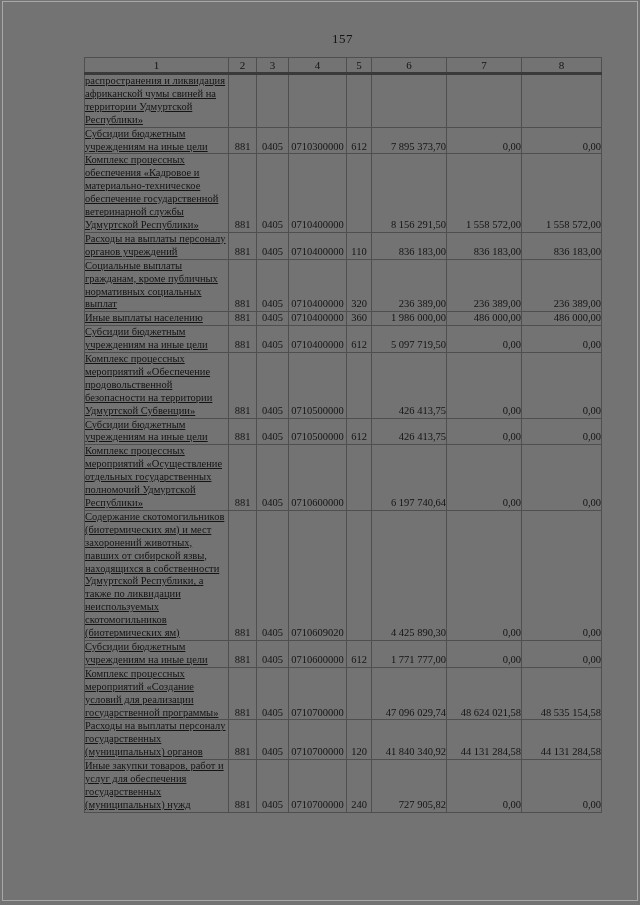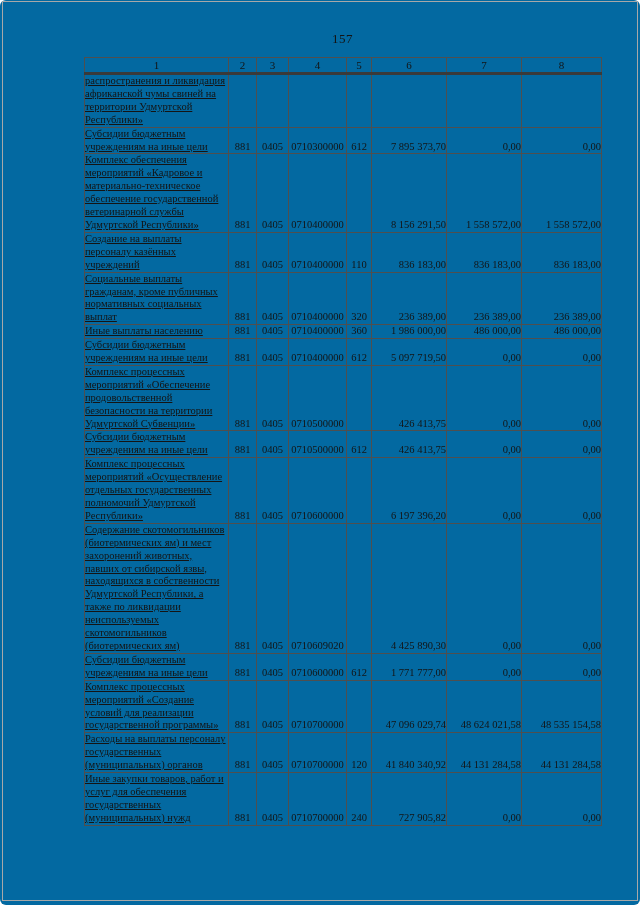--- a/index.html
+++ b/index.html
@@ -4,25 +4,24 @@
 <style>
   html, body {
     margin: 0;
     padding: 0;
     background: #ffffff;
   }
   .page {
     position: relative;
     width: 640px;
     height: 905px;
-    background: #0369a1;
+    background: #737373;
     overflow: hidden;
     font-family: "Liberation Serif", serif;
     color: #141414;
-    border-radius: 6px;
   }
   .page-frame {
     position: absolute;
     left: 2px;
     top: 1px;
     right: 2px;
     bottom: 4px;
     border: 1px solid #a8a8a8;
     pointer-events: none;
   }
@@ -127,32 +126,32 @@
     <td class="c-code">881</td>
     <td class="c-code">0405</td>
     <td class="c-code">0710300000</td>
     <td class="c-code">612</td>
     <td class="c-amount">7 895 373,70</td>
     <td class="c-amount">0,00</td>
     <td class="c-amount">0,00</td>
   </tr>
 
   <tr>
-    <td class="c-label">Комплекс обеспечения мероприятий «Кадровое и материально-техническое обеспечение государственной ветеринарной службы Удмуртской Республики»</td>
+    <td class="c-label">Комплекс процессных обеспечения «Кадровое и материально-техническое обеспечение государственной ветеринарной службы Удмуртской Республики»</td>
     <td class="c-code">881</td>
     <td class="c-code">0405</td>
     <td class="c-code">0710400000</td>
     <td class="c-code"></td>
     <td class="c-amount">8 156 291,50</td>
     <td class="c-amount">1 558 572,00</td>
     <td class="c-amount">1 558 572,00</td>
   </tr>
 
   <tr>
-    <td class="c-label">Создание на выплаты персоналу казённых учреждений</td>
+    <td class="c-label">Расходы на выплаты персоналу органов учреждений</td>
     <td class="c-code">881</td>
     <td class="c-code">0405</td>
     <td class="c-code">0710400000</td>
     <td class="c-code">110</td>
     <td class="c-amount">836 183,00</td>
     <td class="c-amount">836 183,00</td>
     <td class="c-amount">836 183,00</td>
   </tr>
 
   <tr>
@@ -209,21 +208,21 @@
     <td class="c-amount">0,00</td>
     <td class="c-amount">0,00</td>
   </tr>
 
   <tr>
     <td class="c-label">Комплекс процессных мероприятий «Осуществление отдельных государственных полномочий Удмуртской Республики»</td>
     <td class="c-code">881</td>
     <td class="c-code">0405</td>
     <td class="c-code">0710600000</td>
     <td class="c-code"></td>
-    <td class="c-amount">6 197 396,20</td>
+    <td class="c-amount">6 197 740,64</td>
     <td class="c-amount">0,00</td>
     <td class="c-amount">0,00</td>
   </tr>
 
   <tr>
     <td class="c-label">Содержание скотомогильников (биотермических ям) и мест захоронений животных, павших от сибирской язвы, находящихся в собственности Удмуртской Республики, а также по ликвидации неиспользуемых скотомогильников (биотермических ям)</td>
     <td class="c-code">881</td>
     <td class="c-code">0405</td>
     <td class="c-code">0710609020</td>
     <td class="c-code"></td>

